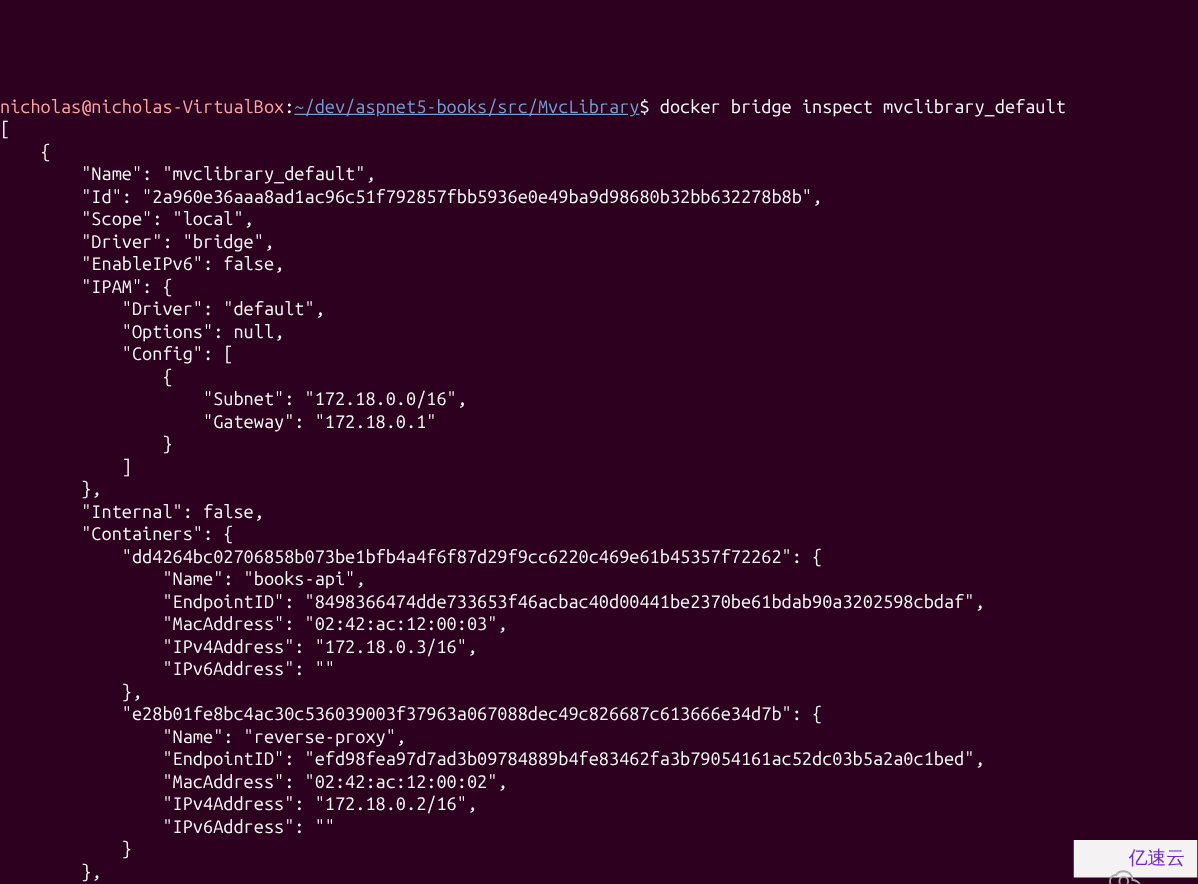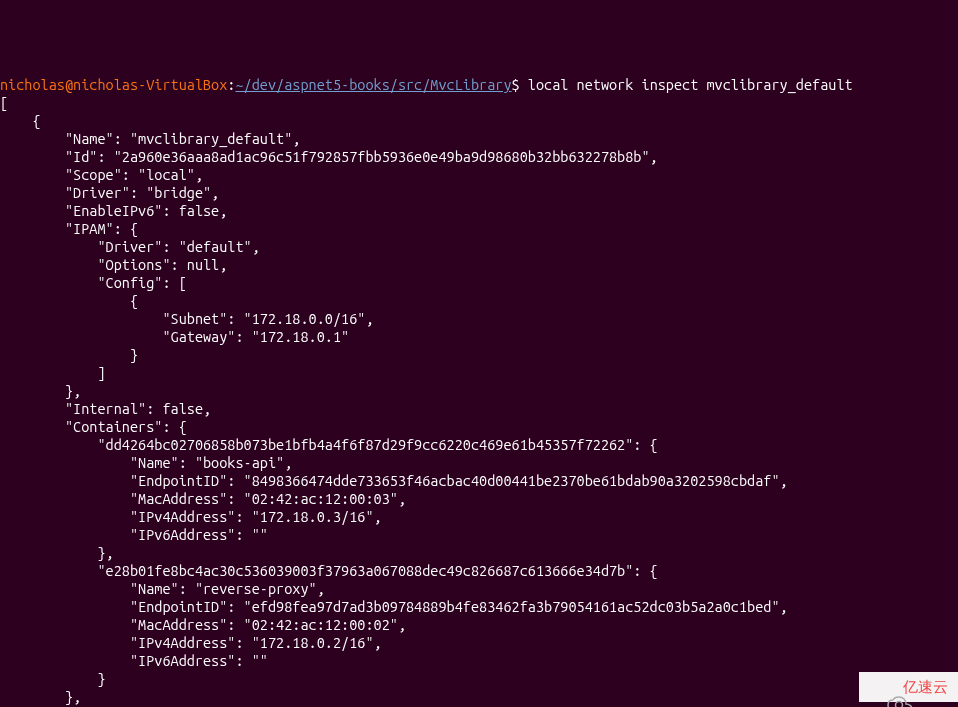--- a/index.html
+++ b/index.html
@@ -16,21 +16,21 @@
       width: 958px;
       height: 707px;
       overflow: hidden;
       position: relative;
       white-space: pre;
     }
     .terminal {
       padding: 4px 0 0 0;
     }
     .prompt-user {
-      color: #f97316;
+      color: #fca5a5;
     }
     .prompt-path {
       color: #729fcf;
       text-decoration: underline;
     }
     .prompt-dollar {
       color: #ffffff;
     }
     .command {
       color: #ffffff;
@@ -40,40 +40,40 @@
     }
     .logo-watermark {
       position: absolute;
       bottom: 5px;
       right: 0;
       background: rgba(255,255,255,0.95);
       padding: 6px 10px;
       display: flex;
       align-items: center;
       gap: 6px;
-      color: #ef4444;
+      color: #6d28d9;
       font-family: sans-serif;
       font-size: 15px;
     }
     .logo-icon {
       width: 28px;
       height: 18px;
       position: relative;
     }
     .logo-icon svg {
       width: 100%;
       height: 100%;
     }
   </style>
 </head>
 <body>
 
 
 
-<div class="terminal"><span class="prompt-user">nicholas@nicholas-VirtualBox</span><span class="output">:</span><span class="prompt-path">~/dev/aspnet5-books/src/MvcLibrary</span><span class="prompt-dollar">$</span><span class="command"> <span>local network inspect mvclibrary_default</span></span>
+<div class="terminal"><span class="prompt-user">nicholas@nicholas-VirtualBox</span><span class="output">:</span><span class="prompt-path">~/dev/aspnet5-books/src/MvcLibrary</span><span class="prompt-dollar">$</span><span class="command"> <span>docker bridge inspect mvclibrary_default</span></span>
 <span class="output">[
     {
         "Name": "mvclibrary_default",
         "Id": "2a960e36aaa8ad1ac96c51f792857fbb5936e0e49ba9d98680b32bb632278b8b",
         "Scope": "local",
         "Driver": "bridge",
         "EnableIPv6": false,
         "IPAM": {
             "Driver": "default",
             "Options": null,

